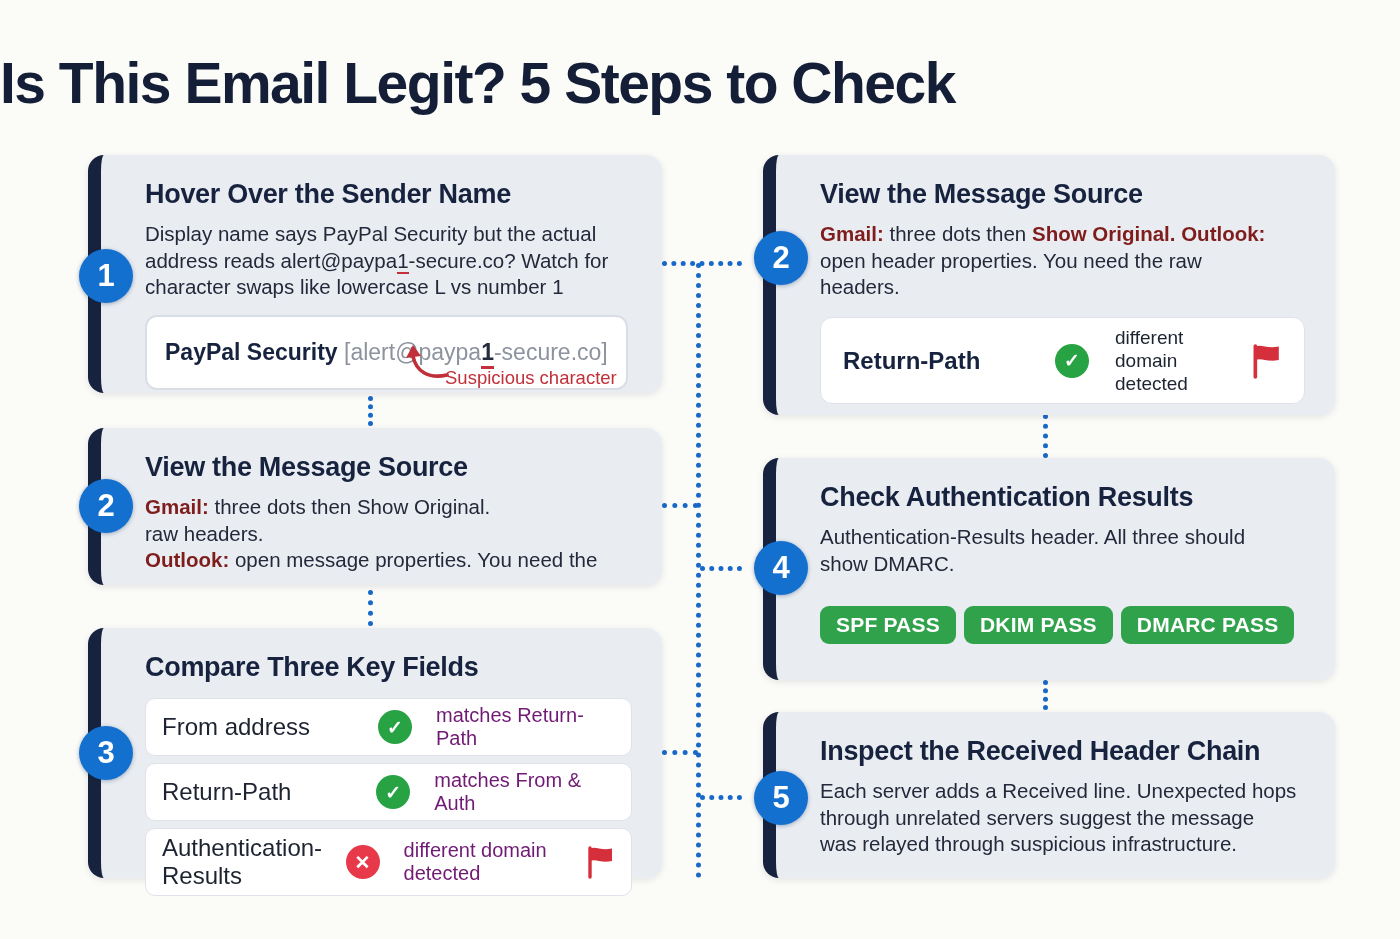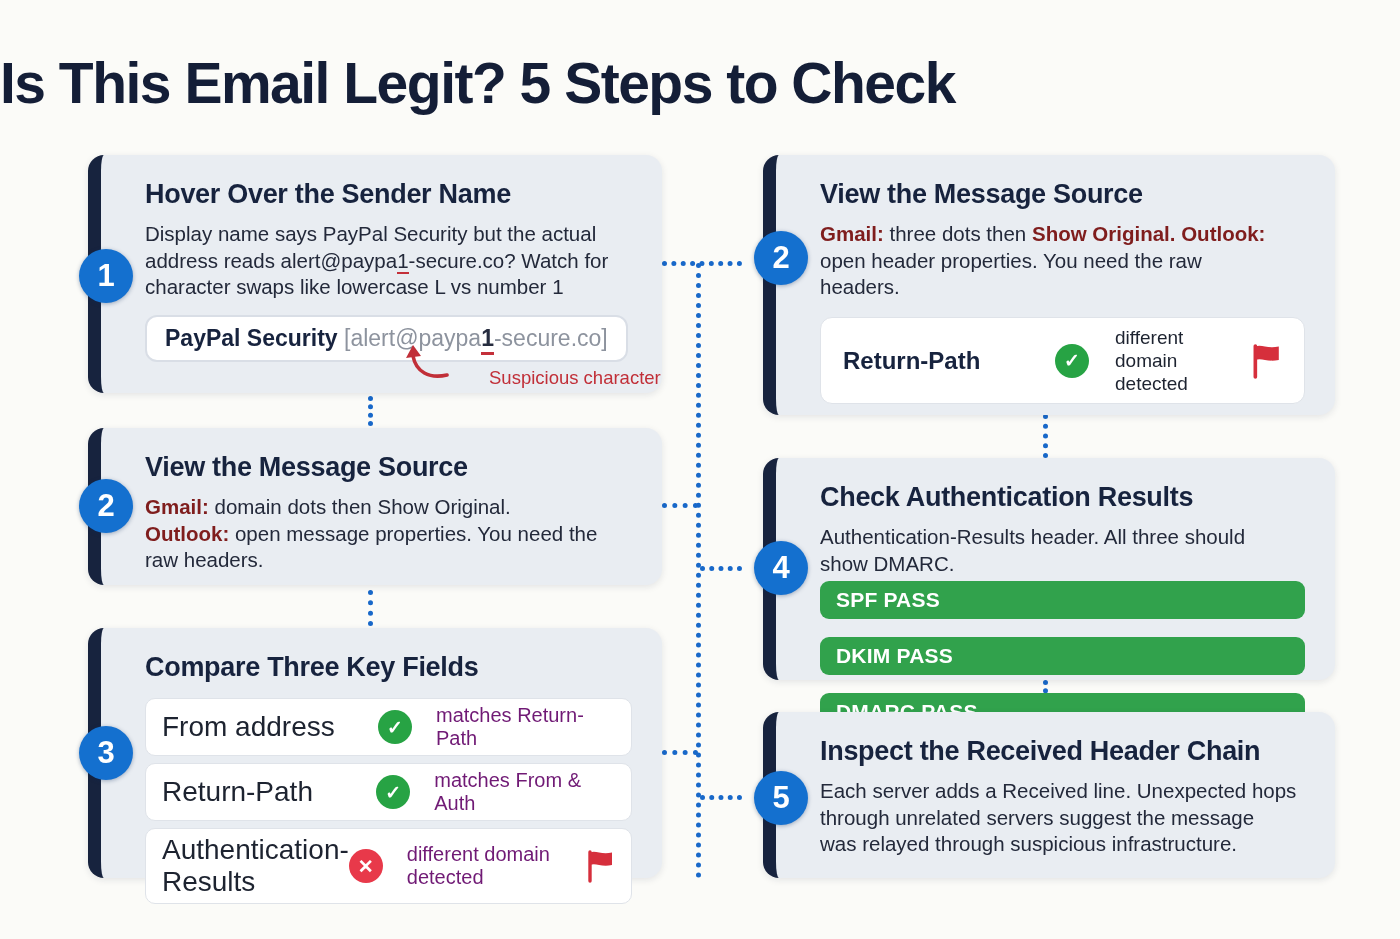--- a/index.html
+++ b/index.html
@@ -37,57 +37,57 @@
     background:#1470cf; color:#fff; font-size:31px; font-weight:bold;
     display:flex; align-items:center; justify-content:center;
     box-shadow:0 1px 4px rgba(10,40,90,.35);
     z-index:5;
   }
 
   
   .sender-box {
     margin-top:14px; width:fit-content; white-space:nowrap;
     background:#fff; border:2px solid #d9dee6; border-radius:12px;
-    padding:8px 18px; font-size:23px;
+    padding:22px 18px; font-size:23px;
   }
   .sender-name { font-weight:bold; color:#17233e; }
   .sender-addr { color:#8d939e; }
   .addr-char { color:#262c3f; font-weight:bold; border-bottom:3px solid #c4303a; padding-bottom:1px; }
   .body-char { border-bottom:2.5px solid #c4303a; }
   .annot-arrow { position:absolute; left:302px; top:188px; }
-  .annot-text { position:absolute; left:344px; top:212px; font-size:18.5px; color:#c12f38;margin-left:44px; }
+  .annot-text { position:absolute; left:344px; top:212px; font-size:18.5px; color:#c12f38; }
 
   
   .rows { margin-top:15px; display:flex; flex-direction:column; gap:7px; }
   .row {
     background:#fff; border:1.5px solid #dfe3e9; border-radius:10px;
     display:flex; align-items:center; padding:5px 16px; min-height:34px;
   }
-  .row-label { width:228px; font-size:28px; color:#1d2330; }
+  .row-label { width:228px; font-size:24px; color:#1d2330; }
   .icon-circle {
     width:34px; height:34px; border-radius:50%; flex:0 0 34px;
     display:flex; align-items:center; justify-content:center;
     color:#fff; font-size:19px; font-weight:bold;
   }
   .pass { background:#27a344; }
   .fail { background:#e8394a; }
   .row-text { margin-left:24px; font-size:20px; color:#701a75; line-height:1.15; }
   .row-text.wrap { max-width:185px; }
   .flag-right { margin-left:auto; display:flex; align-items:center; }
 
   
   .rp-box {
     margin-top:16px; background:#fff; border:1.5px solid #dfe3e9; border-radius:12px;
     display:flex; align-items:center; padding:8px 22px;
   }
   .rp-label { width:212px; font-size:24px; font-weight:bold; color:#17233e; }
   .rp-text { margin-left:26px; font-size:19px; color:#1d2330; line-height:1.22; max-width:100px; }
 
   
-  .pass-badges { margin-top:4px; display:flex; gap:18px;flex-direction:column; }
+  .pass-badges { margin-top:29px; display:flex; gap:8px; }
   .pass-badge {
     background:#31a24c; color:#fff; font-weight:bold; font-size:21px;
     padding:7px 16px; border-radius:9px; letter-spacing:.2px;
   }
 </style>
 </head>
 <body>
 
 <div class="poster">
 
@@ -119,23 +119,23 @@
         <path d="M44 32 C 26 36, 13 29, 10 13" fill="none" stroke="#c12f38" stroke-width="3.6" stroke-linecap="round"></path>
         <polygon points="10,2 3,15 18,13" fill="#c12f38"></polygon>
       </svg>
     </div>
     <div class="annot-text">Suspicious character</div>
   </div>
 
   <div class="card" style="left:88px; top:428px; width:574px; height:157px;">
     <div class="badge" style="top:51px;">2</div>
     <h2>View the Message Source</h2>
-    <div class="body-line"><span class="b">Gmail:</span><span> domain dots then Show Original.</span></div>
+    <div class="body-line"><span class="b">Gmail:</span><span> three dots then Show Original.</span></div>
+    <div class="body-line"><span>raw headers.</span></div>
     <div class="body-line"><span class="b">Outlook:</span><span> open message properties. You need the</span></div>
-    <div class="body-line"><span>raw headers.</span></div>
   </div>
 
   <div class="card" style="left:88px; top:628px; width:574px; height:250px;">
     <div class="badge" style="top:98px;">3</div>
     <h2>Compare Three Key Fields</h2>
     <div class="rows">
       <div class="row">
         <span class="row-label">From address</span>
         <span class="icon-circle pass">✓</span>
         <span class="row-text">matches Return-Path</span>

